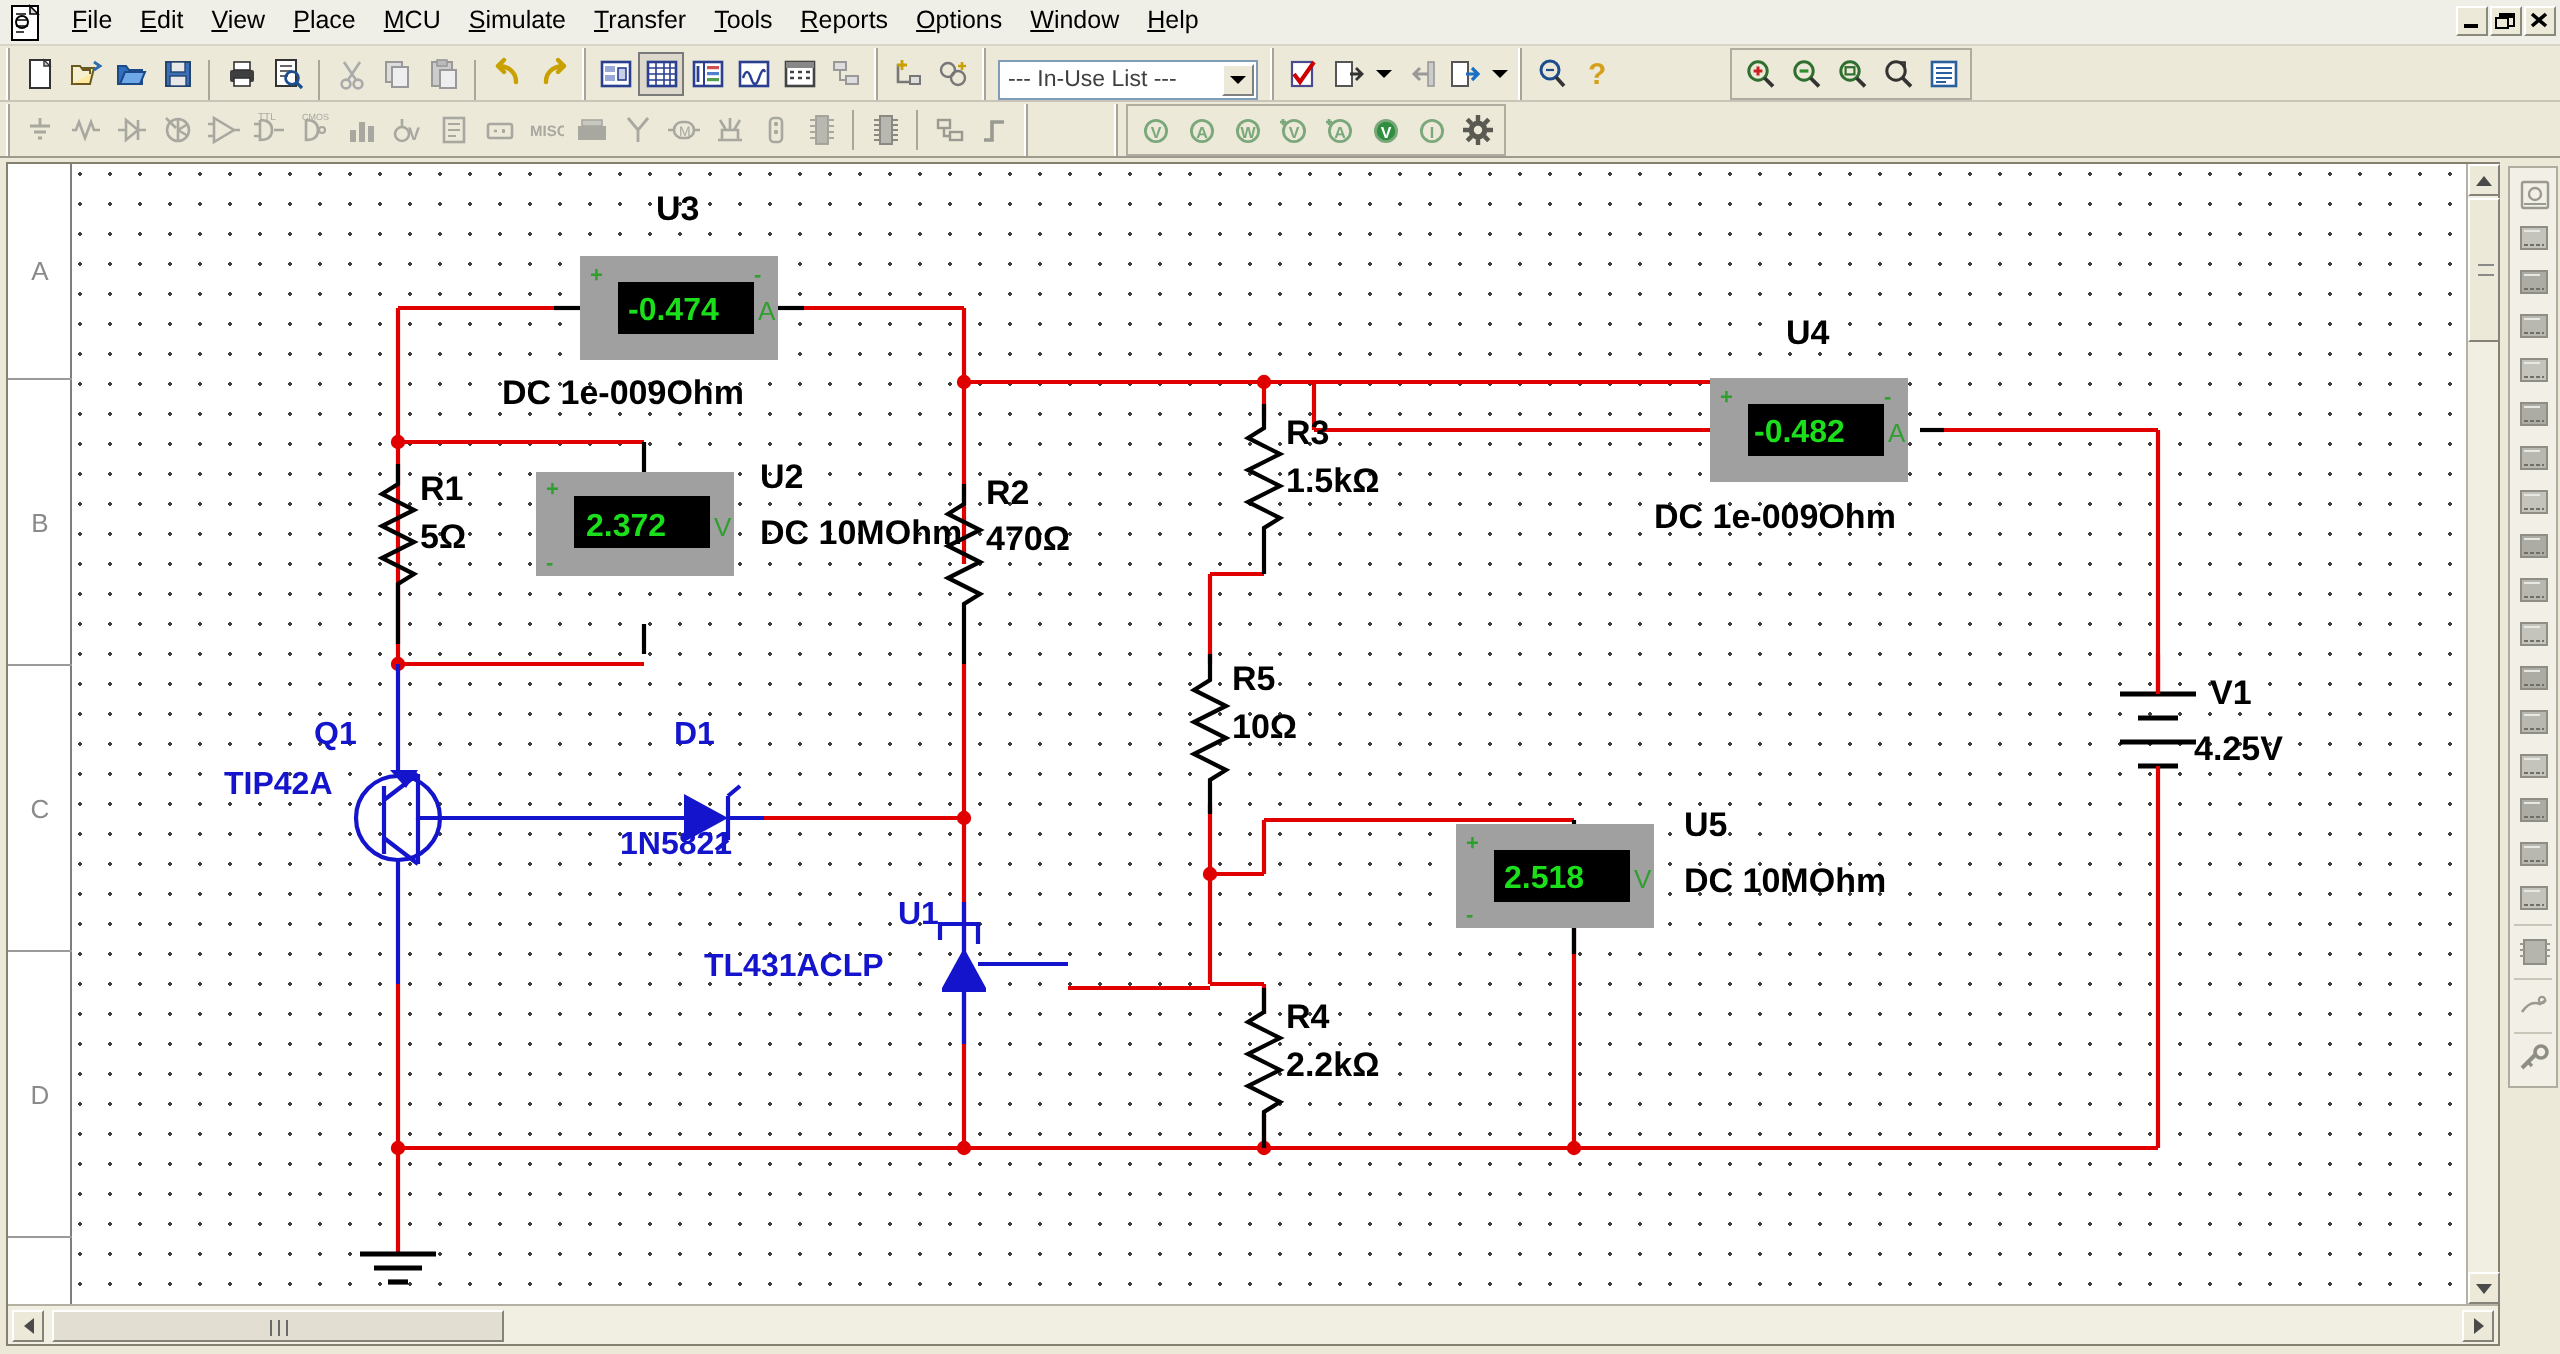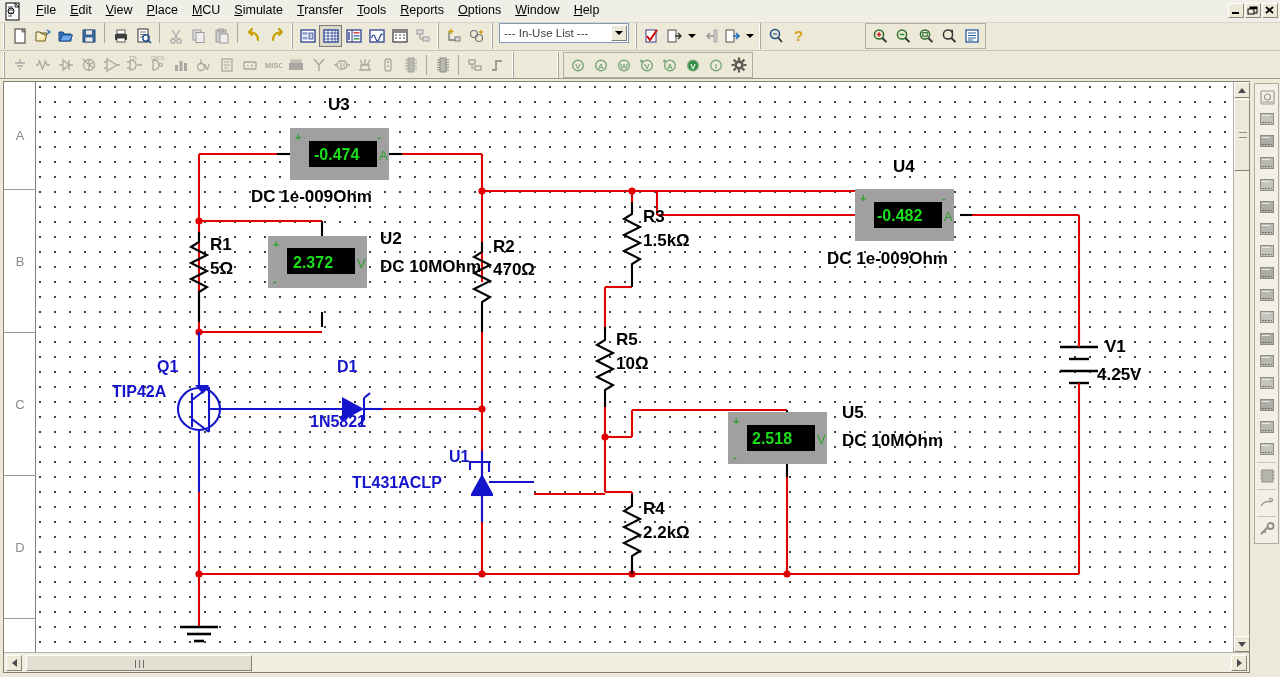--- a/index.html
+++ b/index.html
@@ -40,21 +40,21 @@
     width: 16px; height: 15px; background: #ece9d8;
     border: 1px solid #8a8a7a; border-top-color:#fff; border-left-color:#fff;
     font-size: 9px; line-height: 13px; text-align: center; color:#000;
     cursor: default; font-family: "Liberation Sans", sans-serif;
   }
 
   
   .toolbar1 {
     position: absolute; left: 0; top: 23px; width: 1280px; height: 28px;
     background: #ece9d8; border-bottom: 1px solid #c8c4b8;
-    display: flex; align-items: flex-start;
+    display: flex; align-items: flex-end;
   }
   .toolbar2 {
     position: absolute; left: 0; top: 51px; width: 1280px; height: 28px;
     background: #ece9d8; border-bottom: 1px solid #9e9a8e;
     display: flex; align-items: center;
   }
   .tgroup { display: flex; align-items: center; height: 26px; }
   .tgroup.boxed {
     border: 1px solid #b0aca0; margin: 0 1px; padding: 0 2px; height: 26px;
   }

